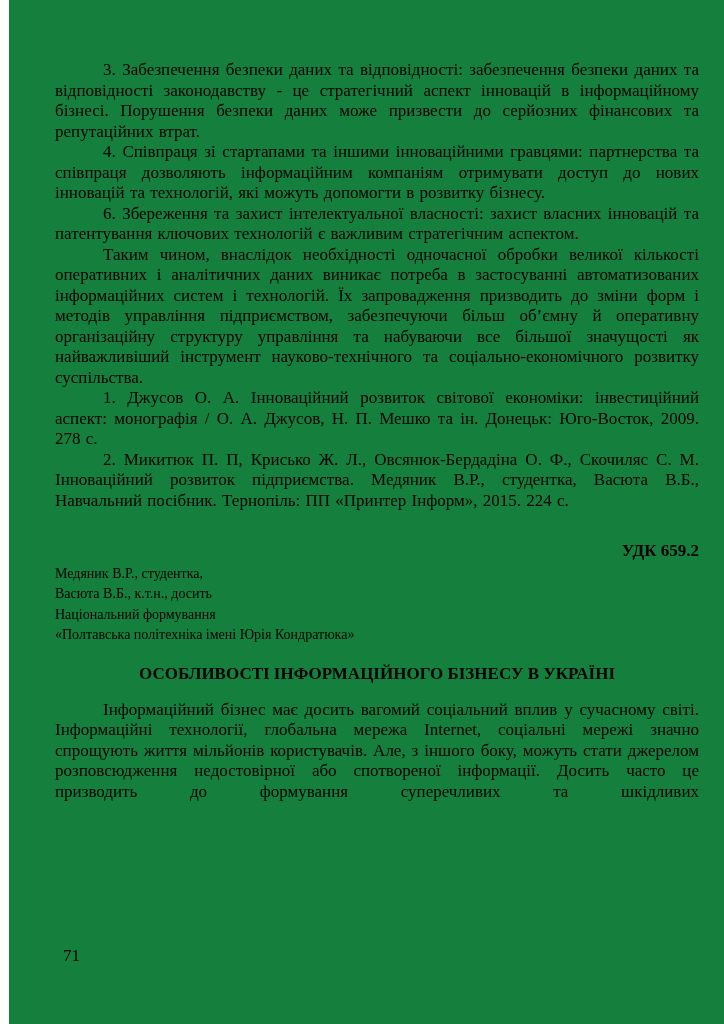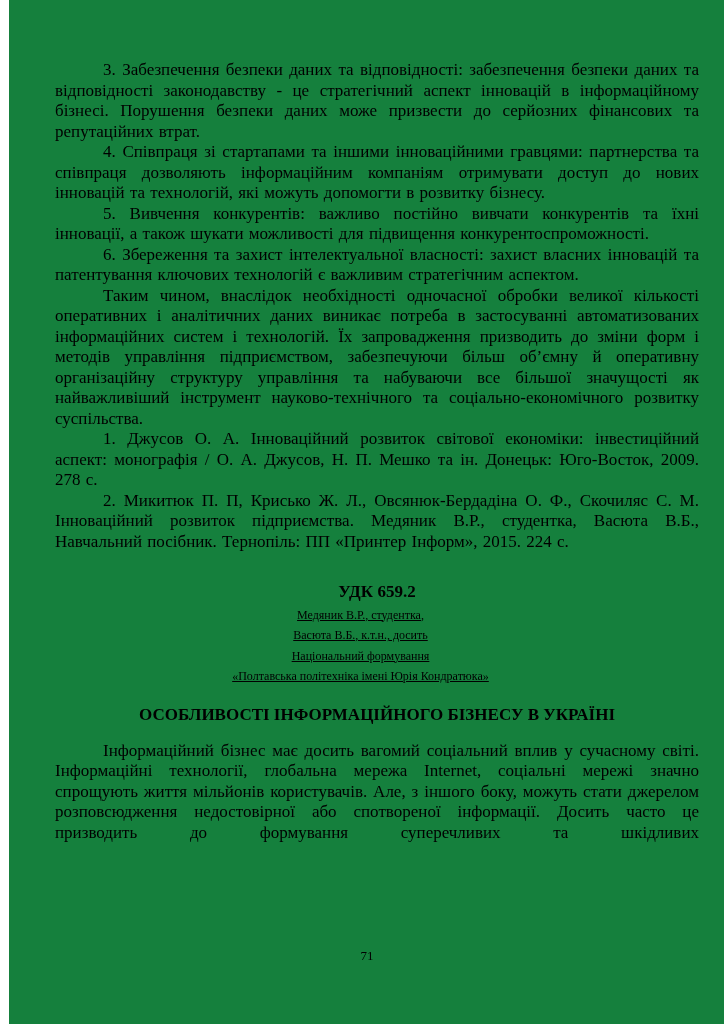--- a/index.html
+++ b/index.html
@@ -36,60 +36,58 @@
     font-size: 17px;
     line-height: 20.5px;
     font-weight: bold;
     text-align: center;
   }
   .udc {
     margin: 30px 0 0 0;
     font-size: 17px;
     line-height: 20.5px;
     font-weight: bold;
-    text-align: center;
+    text-align: right;
     text-indent: 0;
   }
   .byline {
     margin: 2px 33px 0 0;
-    font-size: 12px;
+    font-size: 14px;
     line-height: 20.5px;
-    text-align: center;
-    text-decoration: underline;
+    text-align: left;
   }
   .article-title {
     margin: 17px 0 0 0;
     font-size: 17px;
     line-height: 22px;
     font-weight: bold;
     text-align: center;
   }
   .intro-par {
     margin-top: 15px;
     text-align-last: justify;
   }
   .page-footer {
     position: absolute;
-    left: 36px;
+    left: 54px;
     bottom: 58px;
     width: 644px;
-    text-align: center;
-    font-size: 13px;
+    text-align: left;
+    font-size: 17px;
     line-height: 20.5px;
   }
 </style>
 </head>
 <body>
 
 <div class="page">
   <div class="content">
 
     <p class="body-par">3. Забезпечення безпеки даних та відповідності: забезпечення безпеки даних та відповідності законодавству - це стратегічний аспект інновацій в інформаційному бізнесі. Порушення безпеки даних може призвести до серйозних фінансових та репутаційних втрат.</p>
     <p class="body-par">4. Співпраця зі стартапами та іншими інноваційними гравцями: партнерства та співпраця дозволяють інформаційним компаніям отримувати доступ до нових інновацій та технологій, які можуть допомогти в розвитку бізнесу.</p>
-    <p class="body-par">5. Вивчення конкурентів: важливо постійно вивчати конкурентів та їхні інновації, а також шукати можливості для підвищення конкурентоспроможності.</p>
     <p class="body-par">6. Збереження та захист інтелектуальної власності: захист власних інновацій та патентування ключових технологій є важливим стратегічним аспектом.</p>
     <p class="body-par">Таким чином, внаслідок необхідності одночасної обробки великої кількості оперативних і аналітичних даних виникає потреба в застосуванні автоматизованих інформаційних систем і технологій. Їх запровадження призводить до зміни форм і методів управління підприємством, забезпечуючи більш об’ємну й оперативну організаційну структуру управління та набуваючи все більшої значущості як найважливіший інструмент науково-технічного та соціально-економічного розвитку суспільства.</p>
 
     <p class="body-par">1. Джусов О. А. Інноваційний розвиток світової економіки: інвестиційний аспект: монографія / О. А. Джусов, Н. П. Мешко та ін. Донецьк: Юго-Восток, 2009. 278 с.</p>
     <p class="body-par">2. Микитюк П. П, Крисько Ж. Л., Овсянюк-Бердадіна О. Ф., Скочиляс С. М. Інноваційний розвиток підприємства. Медяник В.Р., студентка, Васюта В.Б., Навчальний посібник. Тернопіль: ПП «Принтер Інформ», 2015. 224 с.</p>
 
     <p class="udc">УДК 659.2</p>
 
     <div class="byline">
       <div>Медяник В.Р., студентка,</div>

